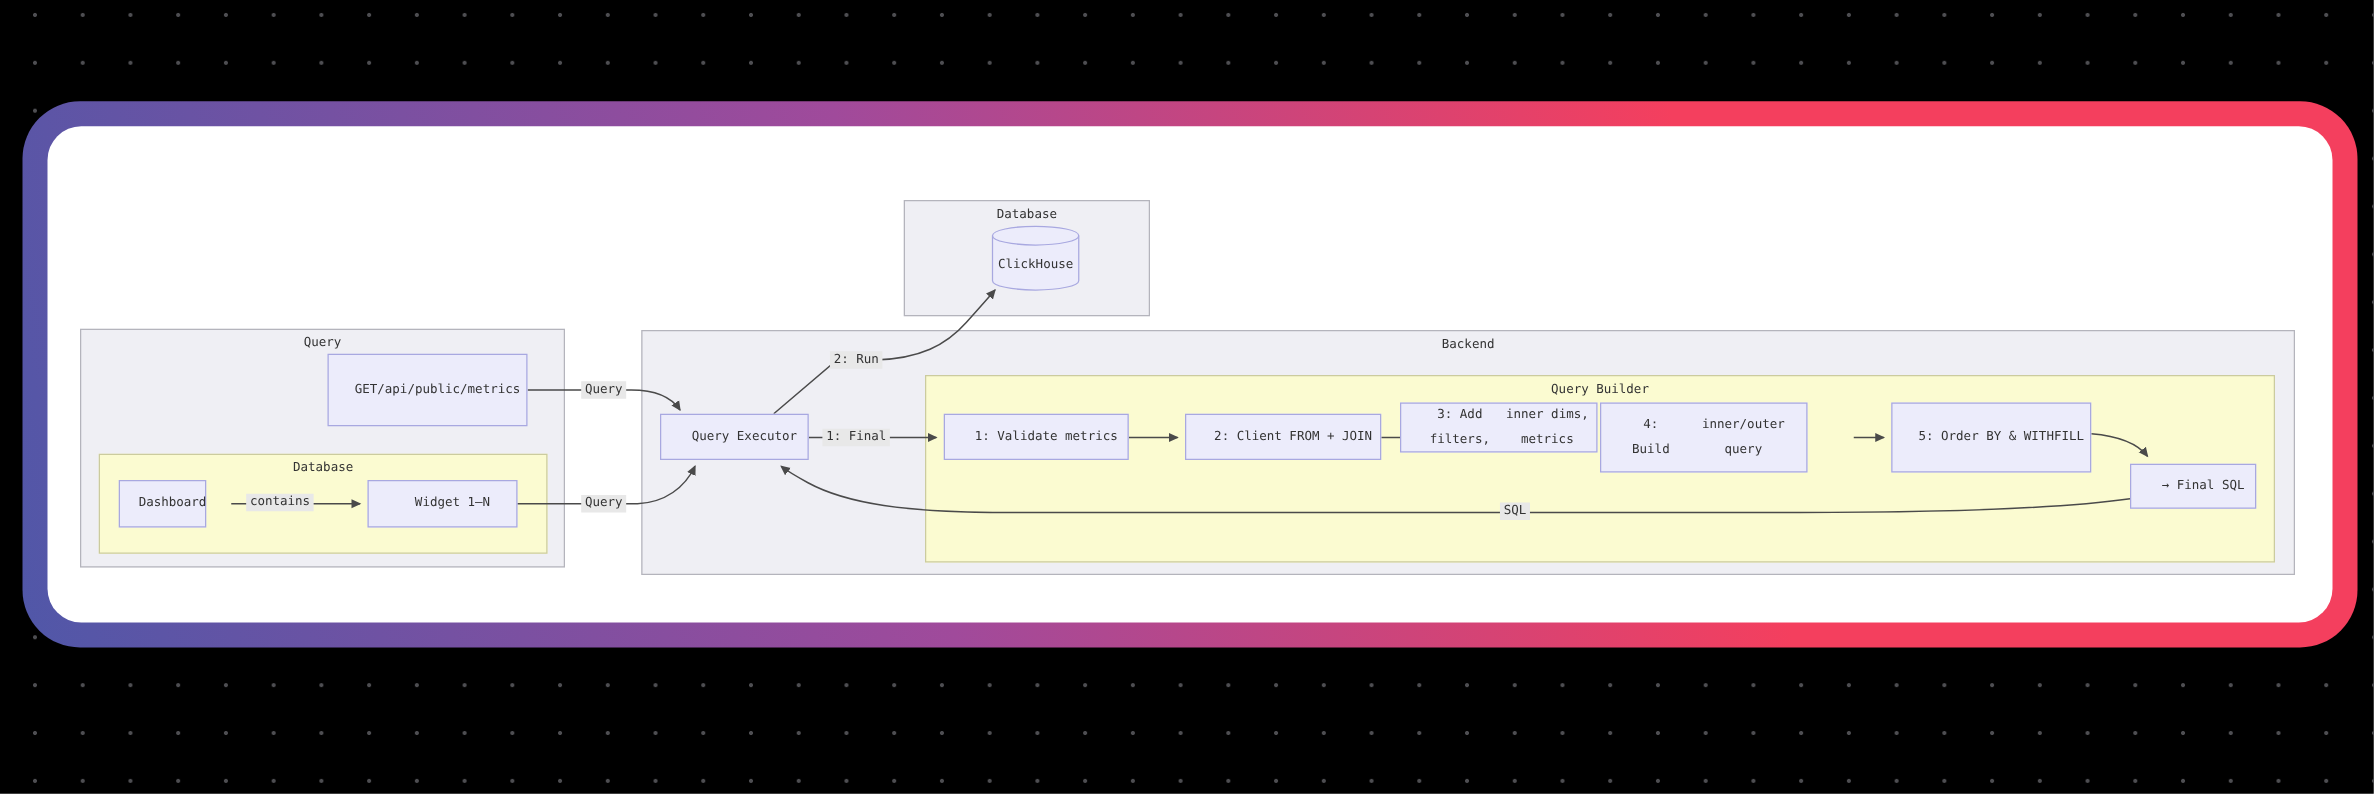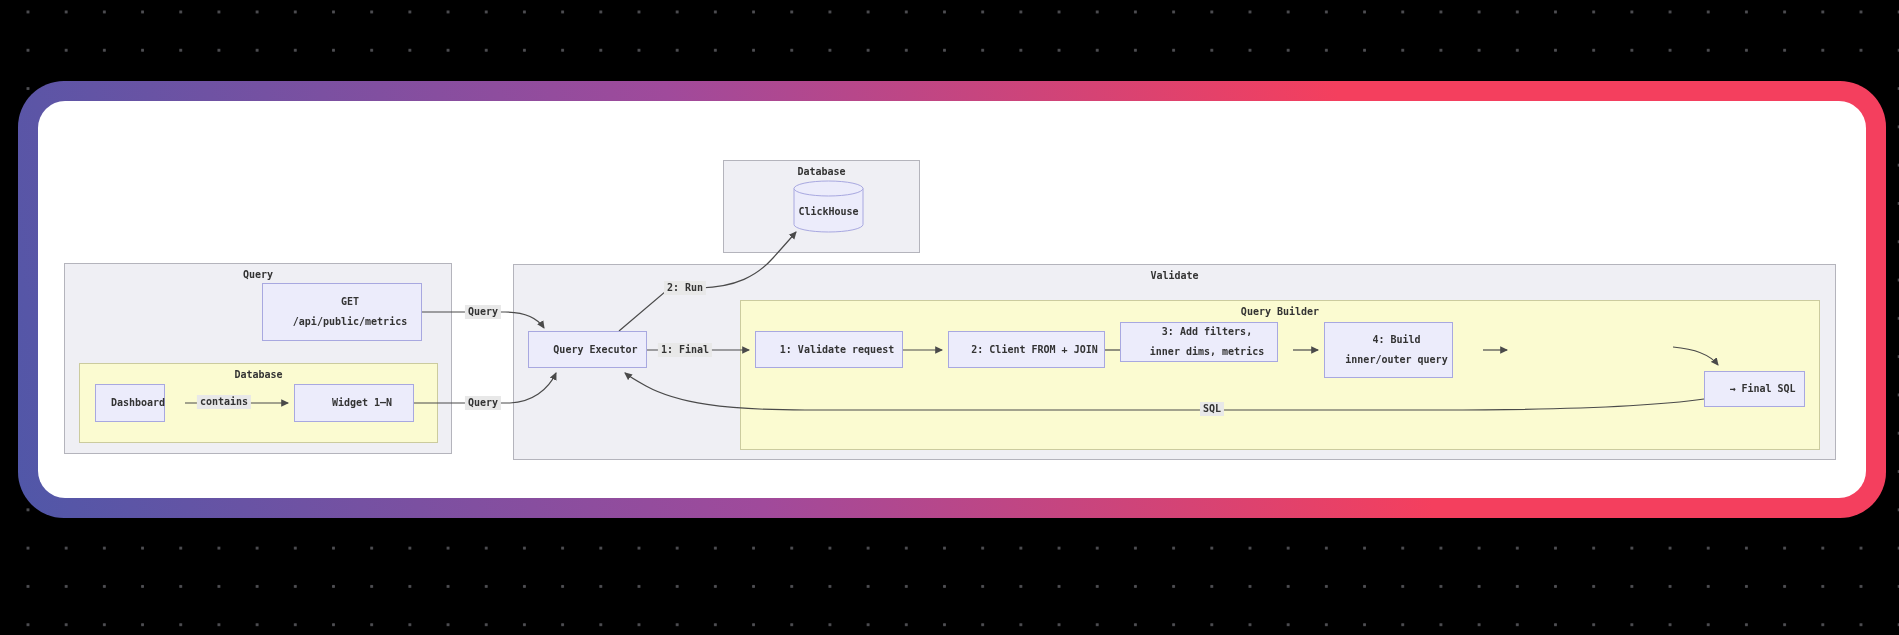--- a/index.html
+++ b/index.html
@@ -18,27 +18,27 @@
     background-position:8.9px -7.2px;
     font-family:"DejaVu Sans Mono","Liberation Mono",monospace;
     position:relative;
   }
   .card{
     position:absolute;left:18px;top:81px;width:1868px;height:437px;
     border-radius:46px;padding:20px;
     background:linear-gradient(77deg,#5057a8 0%,#a04a9b 38%,#f43f5e 72%,#f43f5e 100%);
   }
   .card-inner{width:100%;height:100%;background:#ffffff;border-radius:27px;}
-  .diagram{position:absolute;left:0;top:0;width:1899px;height:635px;font-weight:bold;}
+  .diagram{position:absolute;left:0;top:0;width:1899px;height:635px;}
   .cluster{position:absolute;border:1px solid var(--cluster-gray-border);background:var(--cluster-gray-fill);z-index:1;}
   .cluster.yellow{background:var(--cluster-yellow-fill);border-color:var(--cluster-yellow-border);z-index:2;}
   .cluster-title{position:absolute;top:4px;left:0;right:0;text-align:center;font-size:10px;line-height:14px;color:var(--text);}
   .node{
     position:absolute;background:var(--node-fill);border:1px solid var(--node-border);
-    display:flex;flex-direction:column;align-items:center;justify-content:center;
+    display:flex;flex-direction:row;align-items:center;justify-content:center;
     font-size:10px;line-height:20px;color:var(--text);text-align:center;z-index:6;padding-left:16px;
   }
   .plain-label{position:absolute;z-index:6;font-size:10px;line-height:16px;color:var(--text);text-align:center;}
   svg.edges{position:absolute;left:0;top:0;z-index:5;}
   path.edge{fill:none;stroke:var(--edge);stroke-width:1.2px;}
   .cyl{fill:var(--node-fill);stroke:var(--node-border);stroke-width:1px;}
   .arrowhead{fill:var(--edge);}
   .edge-label{
     position:absolute;transform:translate(-50%,-50%);background:var(--label-bg);
     padding:0 3px;font-size:10px;line-height:14px;color:var(--text);z-index:7;white-space:nowrap;text-align:right;
@@ -56,21 +56,21 @@
   <div class="cluster" style="left:723px;top:160px;width:197px;height:93px">
     <div class="cluster-title">Database</div>
   </div>
   <div class="cluster" style="left:64px;top:263px;width:388px;height:191px">
     <div class="cluster-title">Query</div>
   </div>
   <div class="cluster yellow" style="left:79px;top:363px;width:359px;height:80px">
     <div class="cluster-title">Database</div>
   </div>
   <div class="cluster" style="left:513px;top:264px;width:1323px;height:196px">
-    <div class="cluster-title">Validate</div>
+    <div class="cluster-title">Backend</div>
   </div>
   <div class="cluster yellow" style="left:740px;top:300px;width:1080px;height:150px">
     <div class="cluster-title">Query Builder</div>
   </div>
 
   <svg class="edges" width="1899" height="635" viewBox="0 0 1899 635">
     <defs>
       <marker id="arr" viewBox="0 0 8 8" refX="6.5" refY="4" markerWidth="7" markerHeight="7" orient="auto-start-reverse">
         <path class="arrowhead" d="M0,0.5 L7.5,4 L0,7.5 Z"></path>
       </marker>
@@ -94,29 +94,33 @@
 
   <div class="plain-label" style="left:788px;top:204px;width:81px">ClickHouse</div>
 
   <div class="node" style="left:262px;top:283px;width:160px;height:58px">
     <div>GET</div>
     <div>/api/public/metrics</div>
   </div>
   <div class="node" style="left:95px;top:384px;width:70px;height:38px">Dashboard</div>
   <div class="node" style="left:294px;top:384px;width:120px;height:38px">Widget 1–N</div>
   <div class="node" style="left:528px;top:331px;width:119px;height:37px">Query Executor</div>
-  <div class="node" style="left:755px;top:331px;width:148px;height:37px">1: Validate request</div>
+  <div class="node" style="left:755px;top:331px;width:148px;height:37px">1: Validate metrics</div>
   <div class="node" style="left:948px;top:331px;width:157px;height:37px">2: Client FROM + JOIN</div>
   <div class="node" style="left:1120px;top:322px;width:158px;height:40px">
     <div>3: Add filters,</div>
     <div>inner dims, metrics</div>
   </div>
-  <div class="node" style="left:1324px;top:322px;width:129px;height:56px">
+  <div class="node" style="left:1280px;top:322px;width:166px;height:56px">
     <div>4: Build</div>
     <div>inner/outer query</div>
+  </div>
+  <div class="node" style="left:1513px;top:322px;width:160px;height:56px">
+    <div>5: Order BY &amp; WITH</div>
+    <div>FILL</div>
   </div>
   <div class="node" style="left:1704px;top:371px;width:101px;height:36px">→ Final SQL</div>
 
   <div class="edge-label" style="left:483px;top:312px">Query</div>
   <div class="edge-label" style="left:483px;top:403px">Query</div>
   <div class="edge-label" style="left:224px;top:402px">contains</div>
   <div class="edge-label" style="left:685px;top:288px">2: Run</div>
   <div class="edge-label" style="left:685px;top:350px">1: Final</div>
   <div class="edge-label" style="left:1212px;top:409px">SQL</div>
 

